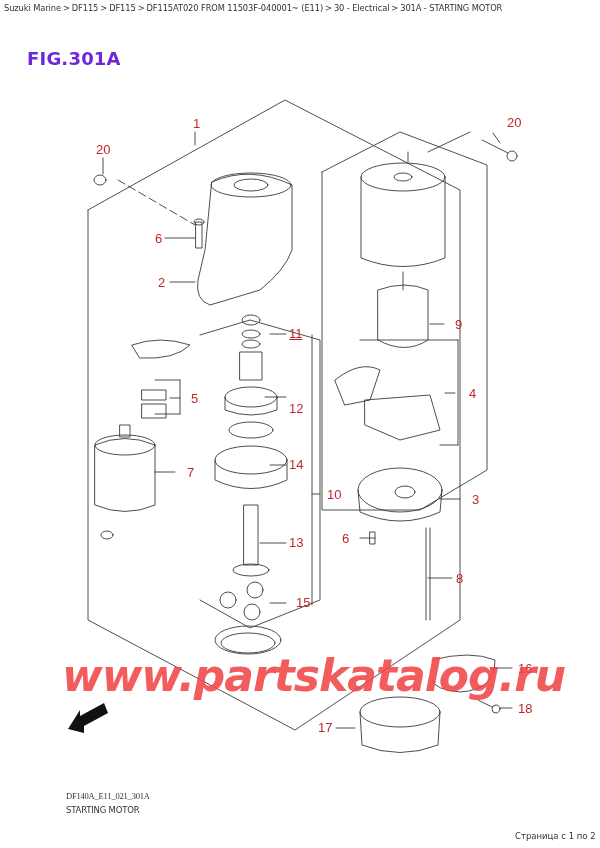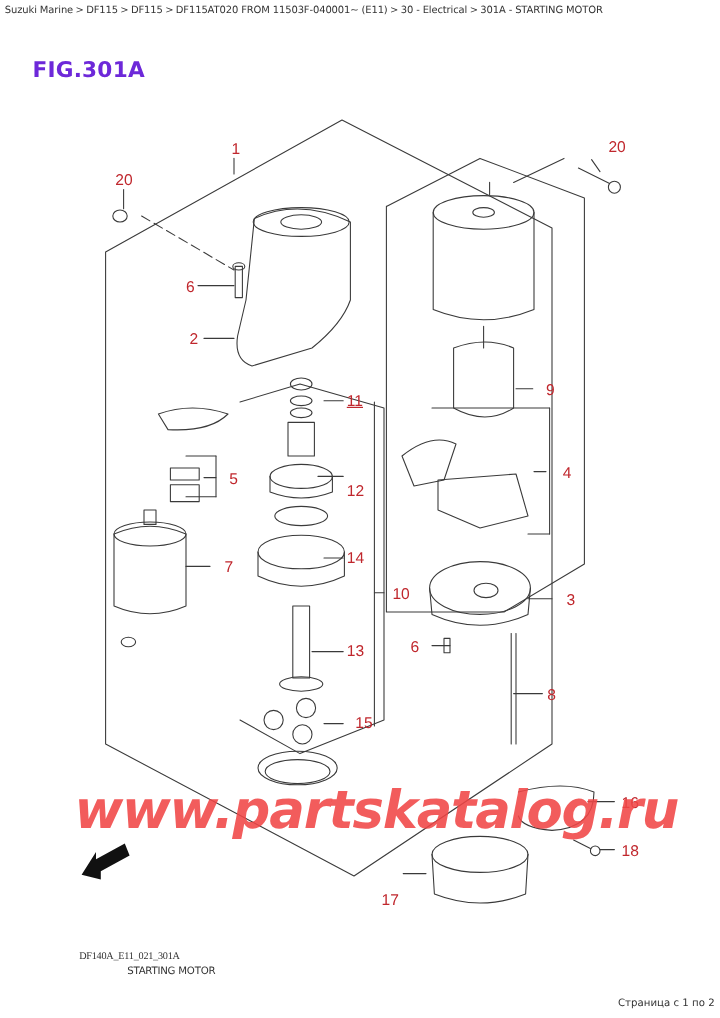--- a/index.html
+++ b/index.html
@@ -3,21 +3,21 @@
 <meta charset="utf-8">
 <style>
   html, body { margin:0; padding:0; background:#ffffff; }
   body { width:600px; height:848px; position:relative; overflow:hidden; font-family:"DejaVu Sans", sans-serif; color:#222; }
   .breadcrumb { position:absolute; left:4px; top:3px; font-size:8.3px; color:#333; white-space:nowrap; letter-spacing:-0.1px; }
   .breadcrumb span.sep { margin:0 2px; }
   .fig-title { position:absolute; left:27px; top:48px; font-family:"DejaVu Sans", sans-serif; font-weight:bold; font-size:18px; color:#6d28d9; letter-spacing:0.2px; }
   .diagram { position:absolute; left:0; top:0; width:600px; height:848px; }
   .callout { position:absolute; font-family:"Liberation Sans", sans-serif; font-size:13px; color:#c0272d; line-height:1; }
   .footer-code { position:absolute; left:66px; top:791px; font-size:8.5px; color:#333; letter-spacing:-0.2px;font-family:Liberation Serif, serif; }
-  .footer-title { position:absolute; left:66px; top:805px; font-size:8.5px; color:#333; letter-spacing:-0.2px;margin-left:40px; }
+  .footer-title { position:absolute; left:66px; top:805px; font-size:8.5px; color:#333; letter-spacing:-0.2px; }
   .pager { position:absolute; left:515px; top:831px; font-size:8.5px; color:#333; }
   .watermark { position:absolute; left:62px; top:650px; font-family:"DejaVu Sans", sans-serif; font-weight:bold; font-style:italic; font-size:44px; color:rgba(240,70,70,0.88); letter-spacing:-1px; white-space:nowrap; }
 </style>
 </head>
 <body>
 
 <div class="breadcrumb">
   <span>Suzuki Marine</span><span class="sep">&gt;</span><span>DF115</span><span class="sep">&gt;</span><span>DF115</span><span class="sep">&gt;</span><span>DF115AT020 FROM 11503F-040001~ (E11)</span><span class="sep">&gt;</span><span>30 - Electrical</span><span class="sep">&gt;</span><span>301A - STARTING MOTOR</span>
 </div>
 
@@ -153,19 +153,19 @@
 <div class="callout" style="left:289px;top:458px;">14</div>
 <div class="callout" style="left:187px;top:466px;">7</div>
 <div class="callout" style="left:327px;top:488px;">10</div>
 <div class="callout" style="left:472px;top:493px;">3</div>
 <div class="callout" style="left:289px;top:536px;">13</div>
 <div class="callout" style="left:342px;top:532px;">6</div>
 <div class="callout" style="left:456px;top:572px;">8</div>
 <div class="callout" style="left:296px;top:596px;">15</div>
 <div class="callout" style="left:518px;top:662px;">16</div>
 <div class="callout" style="left:518px;top:702px;">18</div>
-<div class="callout" style="left:318px;top:743px;">17</div>
+<div class="callout" style="left:318px;top:721px;">17</div>
 
 <div class="watermark">www.partskatalog.ru</div>
 
 <div class="footer-code">DF140A_E11_021_301A</div>
 <div class="footer-title">STARTING MOTOR</div>
 <div class="pager">Страница с 1 по 2</div>
 
 </body></html>

